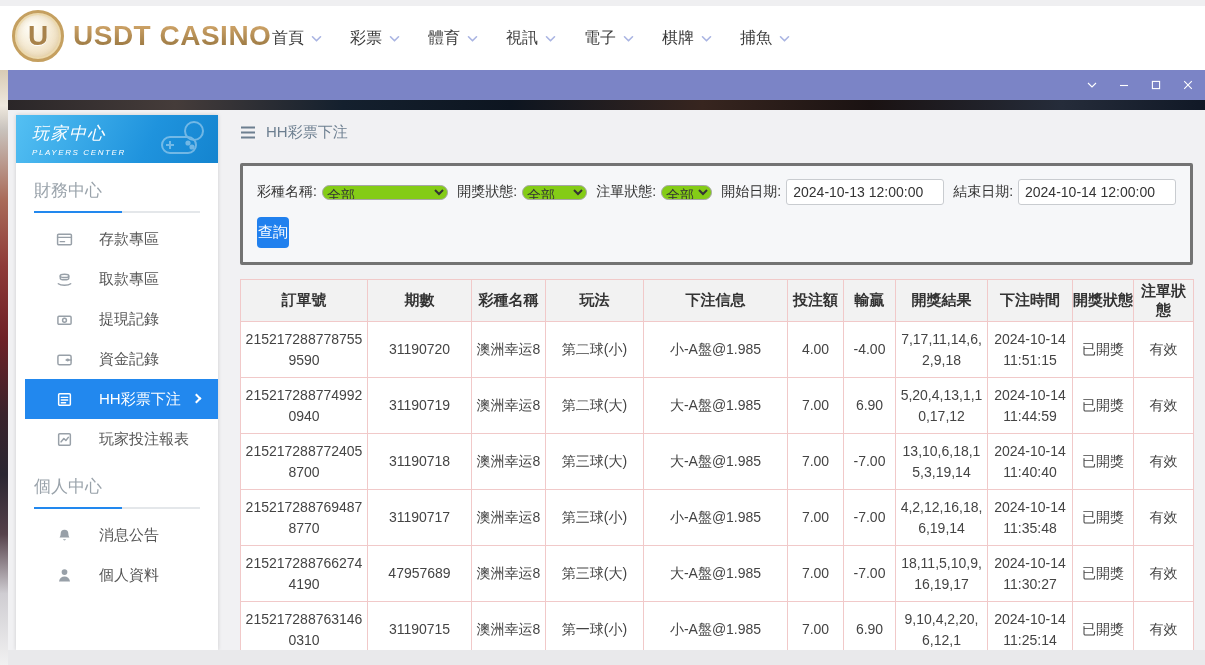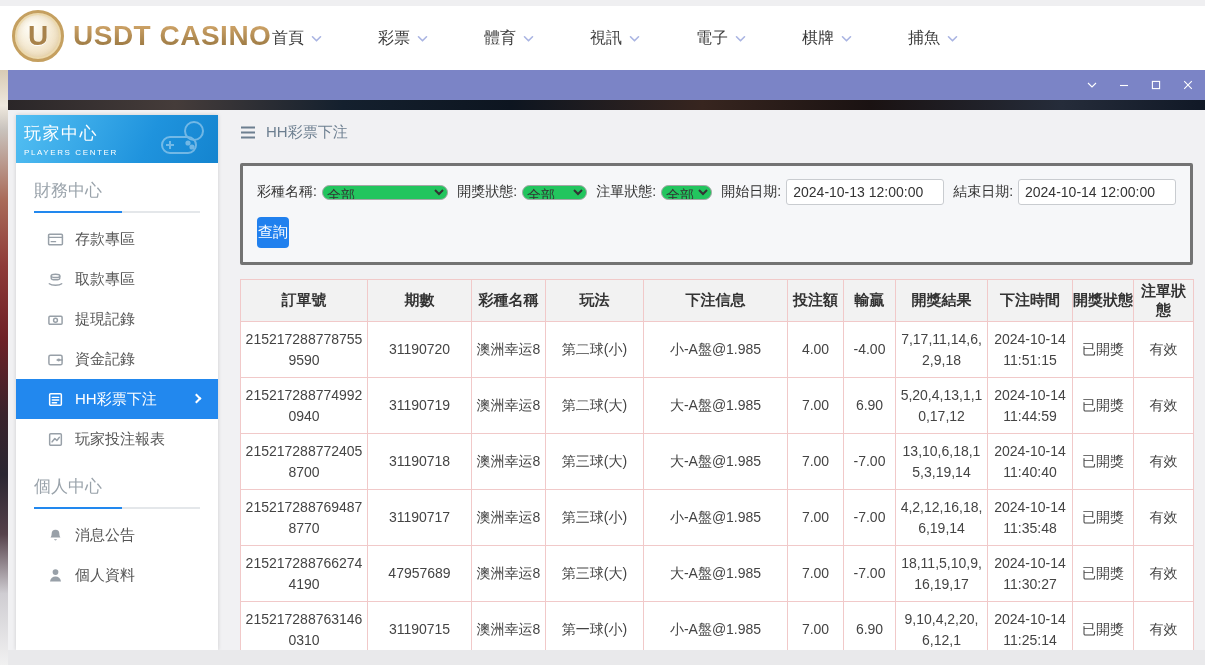--- a/index.html
+++ b/index.html
@@ -11,21 +11,21 @@
   .page-topline { height:6px; background:#efeff1; }
   .logo { position:absolute; left:12px; top:10px; display:flex; align-items:center; gap:9px; }
   .logo-badge { width:52px; height:52px; border-radius:50%; border:3px solid #c5a060;
      box-shadow: inset 0 0 0 2px #ecd9ad, inset 0 0 8px rgba(160,120,50,.35);
      background: radial-gradient(circle at 35% 30%, #fffef8, #f1e2c4 70%, #dcc18c);
      display:flex; align-items:center; justify-content:center; }
   .logo-badge span { font-size:28px; font-weight:bold; color:#a8824a; text-shadow:0 1px 0 #fff; }
   .logo-text { font-size:28px; font-weight:800; letter-spacing:.5px;
      background:linear-gradient(180deg,#cfa468 15%,#9a7842 85%);
      -webkit-background-clip:text; background-clip:text; color:transparent; }
-  .mainnav { position:absolute; left:272px; top:6px; height:64px; display:flex; align-items:center; gap:56px; }
+  .mainnav { position:absolute; left:272px; top:6px; height:64px; display:flex; align-items:center; gap:28px; }
   .nav-item { display:flex; align-items:center; gap:7px; font-size:16px; color:#3c3c3c; cursor:pointer; }
   .nav-item .chev { display:flex; margin-top:2px; }
 
   
   .left-photo { position:absolute; left:0; top:70px; width:8px; height:595px; z-index:1;
      background:linear-gradient(180deg,#d8cbb4 0%,#eee8de 6%,#c9c3bd 10%,#a96a58 22%,#8e3a38 33%,
        #6e2026 45%,#39232c 58%,#2a2631 68%,#55414a 78%,#cfcdd2 88%,#f1f1f1 100%); }
 
   
   .appwindow { position:absolute; left:8px; top:70px; width:1197px; height:595px; z-index:3; }
@@ -34,42 +34,42 @@
   .win-btn { width:19px; height:22px; display:flex; align-items:center; justify-content:center; cursor:pointer; }
   .darkstrip { height:10px;
      background:linear-gradient(90deg,#2a2628,#453c3a 14%,#14202e 28%,#0d1520 42%,#37251f 58%,#1a1212 72%,#252c3a 88%,#101826); }
   .workspace { position:relative; height:555px; background:#f1f1f3; overflow:hidden; }
   .bottom-strip { position:absolute; left:0; right:0; bottom:0; height:15px; background:#e9e9eb; z-index:6; }
 
   
   .sidebar { position:absolute; left:8px; top:5px; width:202px; height:535px; background:#fff;
      box-shadow:0 0 4px rgba(0,0,0,.15); z-index:4; }
   .sb-header { height:48px; background:linear-gradient(115deg,#54c0f3,#1f93dd 65%,#1484cf);
-     color:#fff; padding:7px 0 0 8px; position:relative; overflow:hidden; }
+     color:#fff; padding:7px 0 0 16px; position:relative; overflow:hidden;font-style:italic; }
   .sb-title { font-size:17px; letter-spacing:1.5px; }
   .sb-sub { font-size:8px; letter-spacing:1.6px; margin-top:3px; }
   .sb-gamepad { position:absolute; right:10px; top:4px; opacity:.38; }
   .sb-section-title { font-size:17px; color:#9aa3ab; padding-left:18px; margin-top:16px; }
   .sb-underline { height:2px; margin:9px 18px 6px; background:linear-gradient(90deg,#2288ee 0 88px,#e4e7ea 88px); }
-  .sb-item { height:40px; display:flex; align-items:center; gap:11px; padding-left:31px;
-     font-size:15px; color:#555; cursor:pointer; position:relative; }
+  .sb-item { height:40px; display:flex; align-items:center; gap:26px; padding-left:31px;
+     font-size:15px; color:#555; cursor:pointer; position:relative;margin-left:9px; }
   .sb-item .icn { width:17px; height:17px; display:flex; align-items:center; }
   .sb-item.active { background:#2288ee; color:#fff; }
   .sb-item.active .arrow { position:absolute; right:18px; top:16px; width:7px; height:7px;
      border-top:2px solid #fff; border-right:2px solid #fff; transform:rotate(45deg); }
 
   
   .content { position:absolute; left:232px; top:0; width:953px; z-index:4; }
   .crumb { margin-top:13px; display:flex; align-items:center; gap:10px; font-size:15px; color:#6d7f90; }
   .filter-panel { margin-top:21px; border:3px solid #737373; background:#f6f7f9; border-radius:2px;
      padding:13px 14px 14px; }
   .filter-row { display:flex; align-items:center; font-size:14px; color:#333; white-space:nowrap; }
   .filter-row label { margin-right:5px; }
   .filter-row .gap { width:9px; }
-  select { height:15px; border:1px solid #a6a6a6; border-radius:11px; background:#22c55e; font-size:14px; color:#333; }
+  select { height:15px; border:1px solid #a6a6a6; border-radius:11px; background:#84cc16; font-size:14px; color:#333; }
   .sel-lottery { width:128px; } .sel-draw { width:66px; } .sel-order { width:52px; }
   input.date { width:158px; height:26px; border:1px solid #c9ccd0; border-radius:3px;
      font-size:14px; color:#333; padding:0 6px; background:#fff; }
   .search-btn { margin-top:12px; background:#2080ee; color:#fff; border:none; border-radius:4px;
      font-size:15px; padding:6px 1px; cursor:pointer; }
 
   
   .bets-table { margin-top:14px; border-collapse:collapse; table-layout:fixed; width:953px; background:#fff; }
   .bets-table th, .bets-table td { border:1px solid #f1c9c9; }
   .bets-table th { background:#f2f2f2; font-size:15px; font-weight:bold; color:#333; height:42px; padding:0; }

